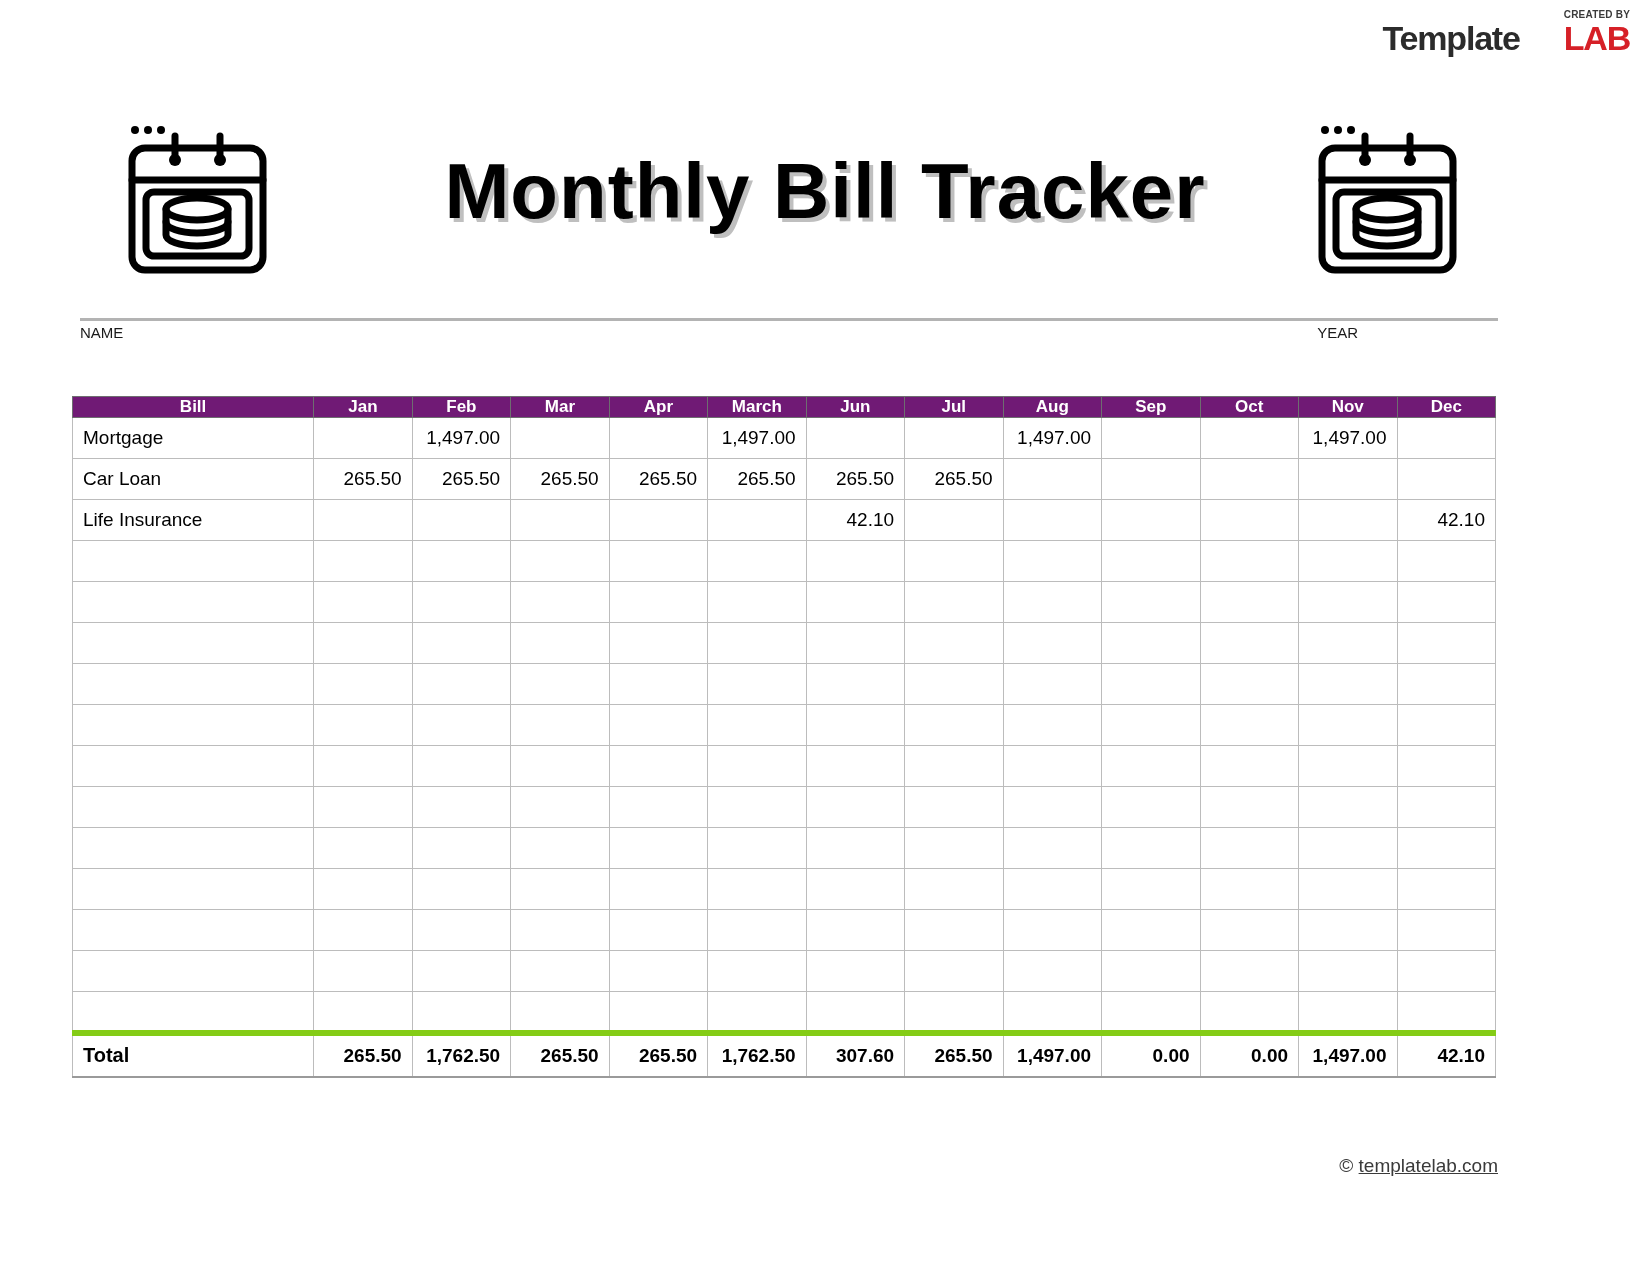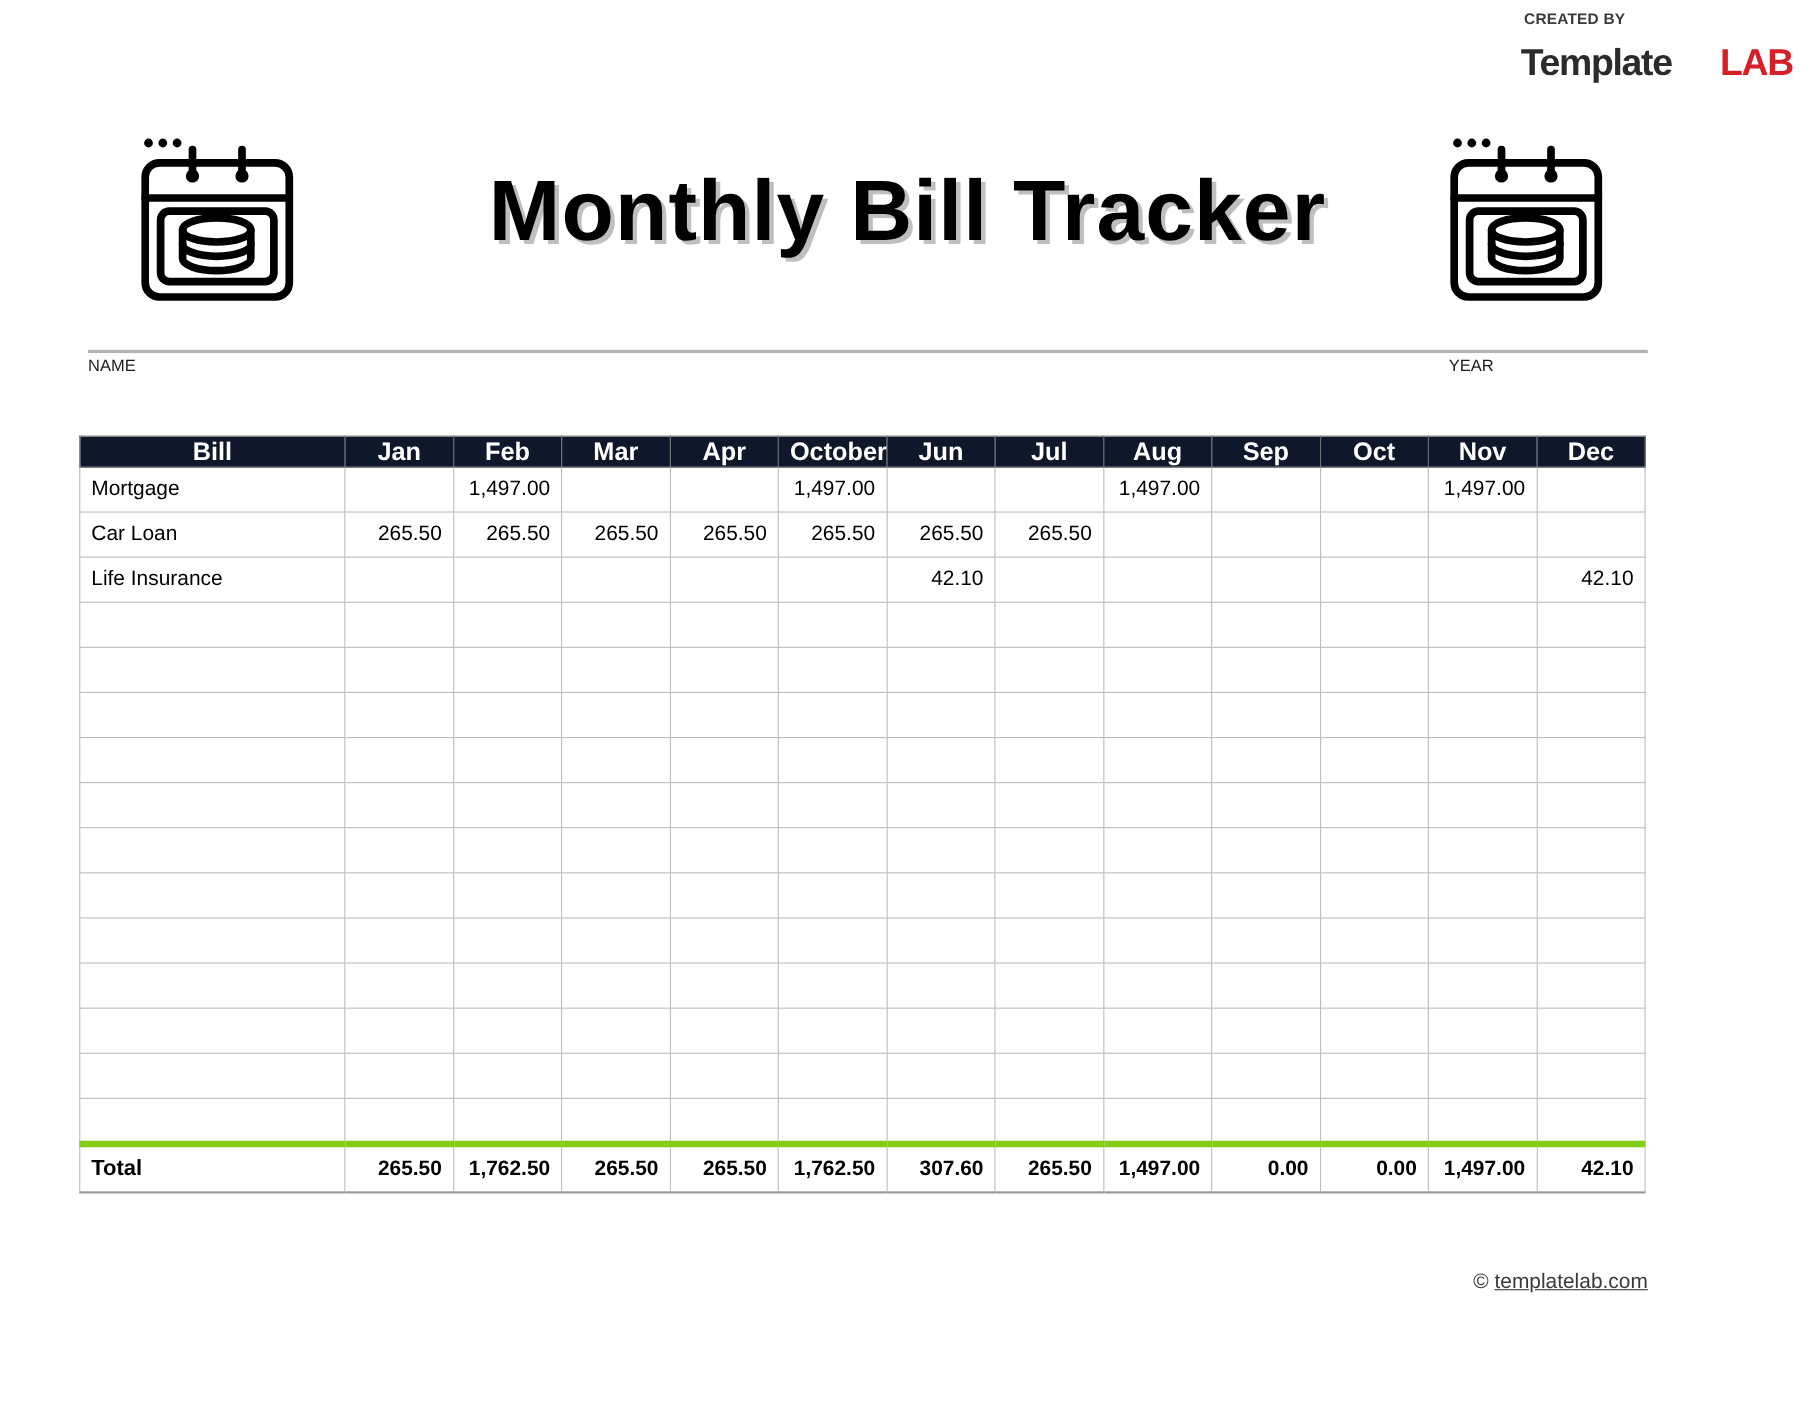--- a/index.html
+++ b/index.html
@@ -17,26 +17,26 @@
   }
 
   
   .brand {
     position: absolute;
     top: 10px; right: 20px;
     text-align: right;
     line-height: 1;
   }
   .brand-created {
-    font-size: 14px;
+    font-size: 10px;
     font-weight: bold;
     letter-spacing: 0.2px;
     color: #3a3a3a;
-    margin-bottom: 16px;
-    text-align: left;
+    margin-bottom: 1px;
+    text-align: right;
     padding-left: 3px;
   }
   .brand-word {
     font-size: 34px;
     font-weight: bold;
     letter-spacing: -1.2px;
     line-height: 1;
   }
   .brand-template { color: #2b2b2b; }
   .brand-lab { color: #d62027; margin-left: 44px; }
@@ -109,25 +109,25 @@
     table-layout: fixed;
   }
   table.tracker th,
   table.tracker td {
     border: 1px solid #bcbcbc;
     height: 41px;
     font-size: 19px;
     padding: 0 10px;
   }
   table.tracker thead th {
-    background: #0f172a;
+    background: #701a75;
     color: #ffffff;
     font-weight: bold;
     text-align: center;
-    font-size: 23px;
+    font-size: 17px;
     border-color: #6e6e70;
     height: 19px;
   }
   table.tracker thead th.col-bill { }
   col.c-bill  { width: 240px; }
   col.c-month { width: 98px; }
 
   td.bill-name {
     text-align: left;
     font-size: 20px;
@@ -233,21 +233,21 @@
           <col class="c-month">
           <col class="c-month">
         </colgroup>
       <thead>
         <tr id="tracker-head-row">
             <th class="col-bill">Bill</th>
             <th>Jan</th>
             <th>Feb</th>
             <th>Mar</th>
             <th>Apr</th>
-            <th>October</th>
+            <th>March</th>
             <th>Jun</th>
             <th>Jul</th>
             <th>Aug</th>
             <th>Sep</th>
             <th>Oct</th>
             <th>Nov</th>
             <th>Dec</th>
           </tr>
       </thead>
       <tbody id="tracker-body">

